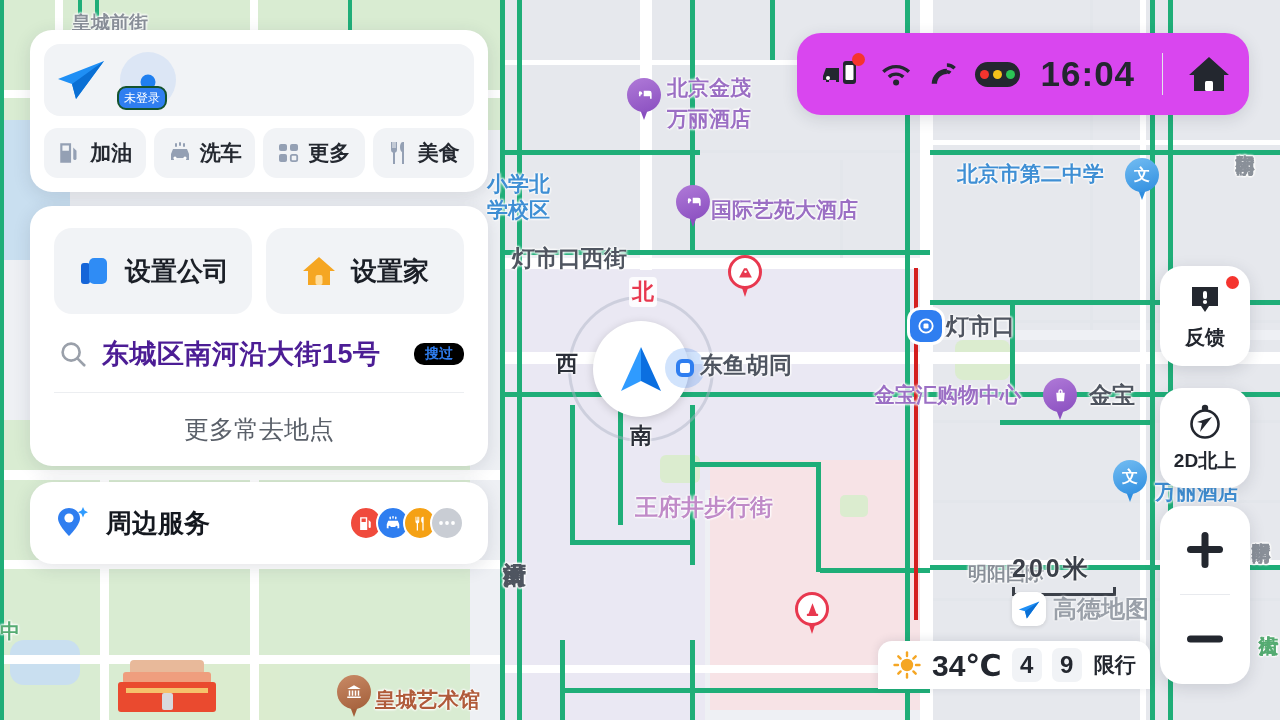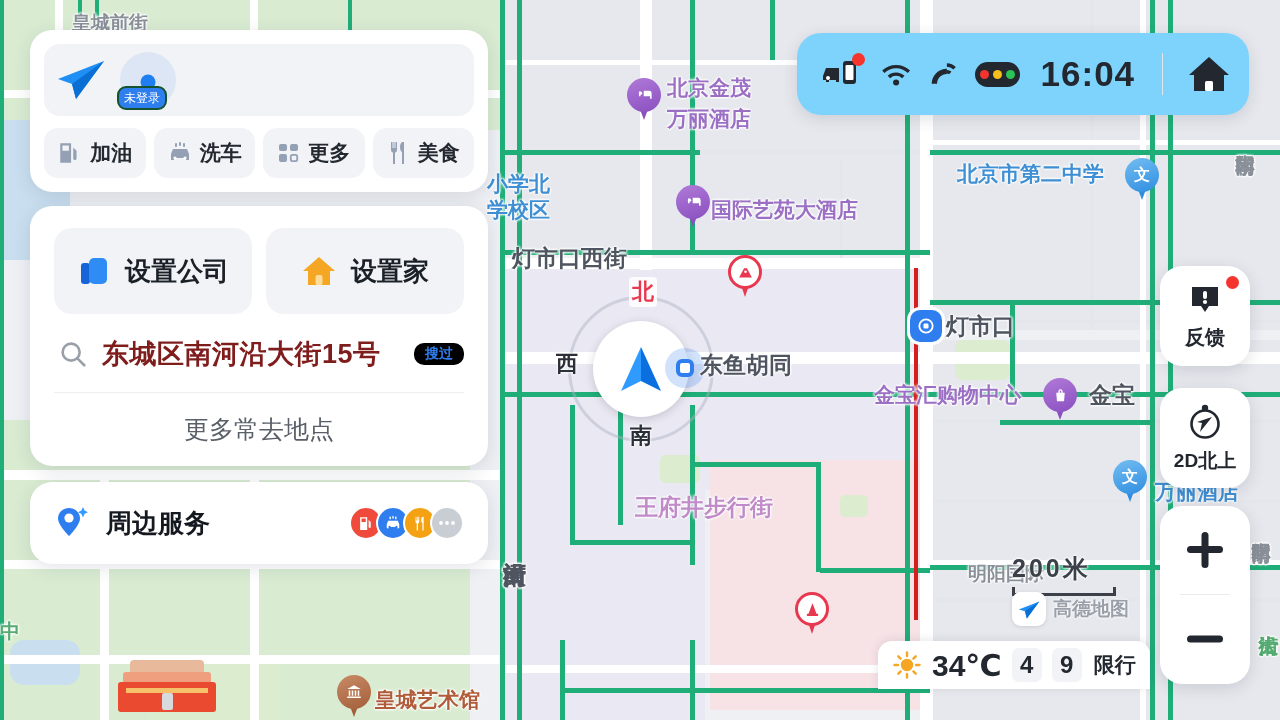--- a/index.html
+++ b/index.html
@@ -89,21 +89,21 @@
   .fav-row { display: flex; gap: 14px; }
   .fav-btn {
     flex: 1; height: 86px; background: #f1f3f6; border-radius: 18px;
     display: flex; align-items: center; justify-content: center; gap: 14px;
     font-size: 26px; color: #1b1f27; font-weight: 600;
   }
   .hist-row {
     display: flex; align-items: center; gap: 14px; padding: 22px 0 20px 4px;
     border-bottom: 1px solid #eceef1;
   }
-  .hist-text { flex: 1; font-size: 27px; color: #7f1d1d; font-weight: 600; letter-spacing: .5px; }
+  .hist-text { flex: 1; font-size: 27px; color: #4c1d95; font-weight: 600; letter-spacing: .5px; }
   .tag-searched {
     background: #000000; color: #2f7ef0; font-size: 14px; font-weight: 600;
     padding: 2px 11px; border-radius: 10px;
   }
   .more-places { text-align: center; font-size: 25px; color: #5a6069; padding: 20px 0 20px; font-weight: 500; }
 
   #nearby-card {
     margin-top: 16px; height: 82px; display: flex; align-items: center;
     padding: 0 24px 0 26px; gap: 16px;
   }
@@ -111,21 +111,21 @@
   .icon-stack { display: flex; }
   .icon-stack .ic {
     width: 34px; height: 34px; border-radius: 50%; margin-left: -7px;
     border: 2px solid #fff; display: flex; align-items: center; justify-content: center;
   }
   .icon-stack .ic:first-child { margin-left: 0; }
 
   
   #statusbar {
     position: absolute; left: 797px; top: 33px; width: 452px; height: 82px;
-    background: #7dd3fc; border-radius: 24px; box-shadow: 0 4px 16px rgba(40,50,70,.14);
+    background: #d946ef; border-radius: 24px; box-shadow: 0 4px 16px rgba(40,50,70,.14);
     display: flex; align-items: center; padding: 0 10px 0 24px; gap: 17px;
   }
   #statusbar .clock { font-size: 35px; font-weight: 700; color: #23272f; letter-spacing: 1px; margin-left: 4px;}
   .sb-divider { width: 1px; height: 42px; background: #e2e5ea; margin-left: 10px; }
   .home-btn { width: 66px; display: flex; align-items: center; justify-content: center; }
 
   
   .rc {
     position: absolute; right: 30px; background: #fff; border-radius: 22px;
     box-shadow: 0 4px 16px rgba(40,50,70,.15);
@@ -144,21 +144,21 @@
 
   
   #scalebar { position: absolute; left: 1012px; top: 552px; }
   #scalebar .txt { font-size: 25px; font-weight: 700; color: #3b4049; letter-spacing: 3px;
                    text-shadow: 0 0 3px #fff,0 0 3px #fff,0 0 3px #fff; }
   #scalebar .bar { margin-top: 2px; height: 9px; border-left: 3px solid #3b4049;
                    border-right: 3px solid #3b4049; border-bottom: 3px solid #3b4049; width: 104px; }
   #amap-logo { position: absolute; left: 1012px; top: 592px; display: flex; align-items: center; gap: 7px; }
   #amap-logo .mark { width: 34px; height: 34px; border-radius: 9px; background: #fff;
                      box-shadow: 0 1px 4px rgba(0,0,0,.12); display: flex; align-items: center; justify-content: center; }
-  #amap-logo .name { font-size: 19px; font-weight: 700; color: #9aa0a9;
+  #amap-logo .name { font-size: 24px; font-weight: 700; color: #9aa0a9;
                      text-shadow: 0 0 3px #fff,0 0 3px #fff; }
 
   
   #weatherbar {
     position: absolute; left: 878px; top: 641px; height: 48px;
     background: #fff; border-radius: 14px 14px 0 0; box-shadow: 0 -1px 10px rgba(40,50,70,.12);
     display: flex; align-items: center; padding: 0 14px; gap: 10px;
   }
   #weatherbar .temp { font-size: 30px; font-weight: 700; color: #23272f; }
   #weatherbar .numbox {

